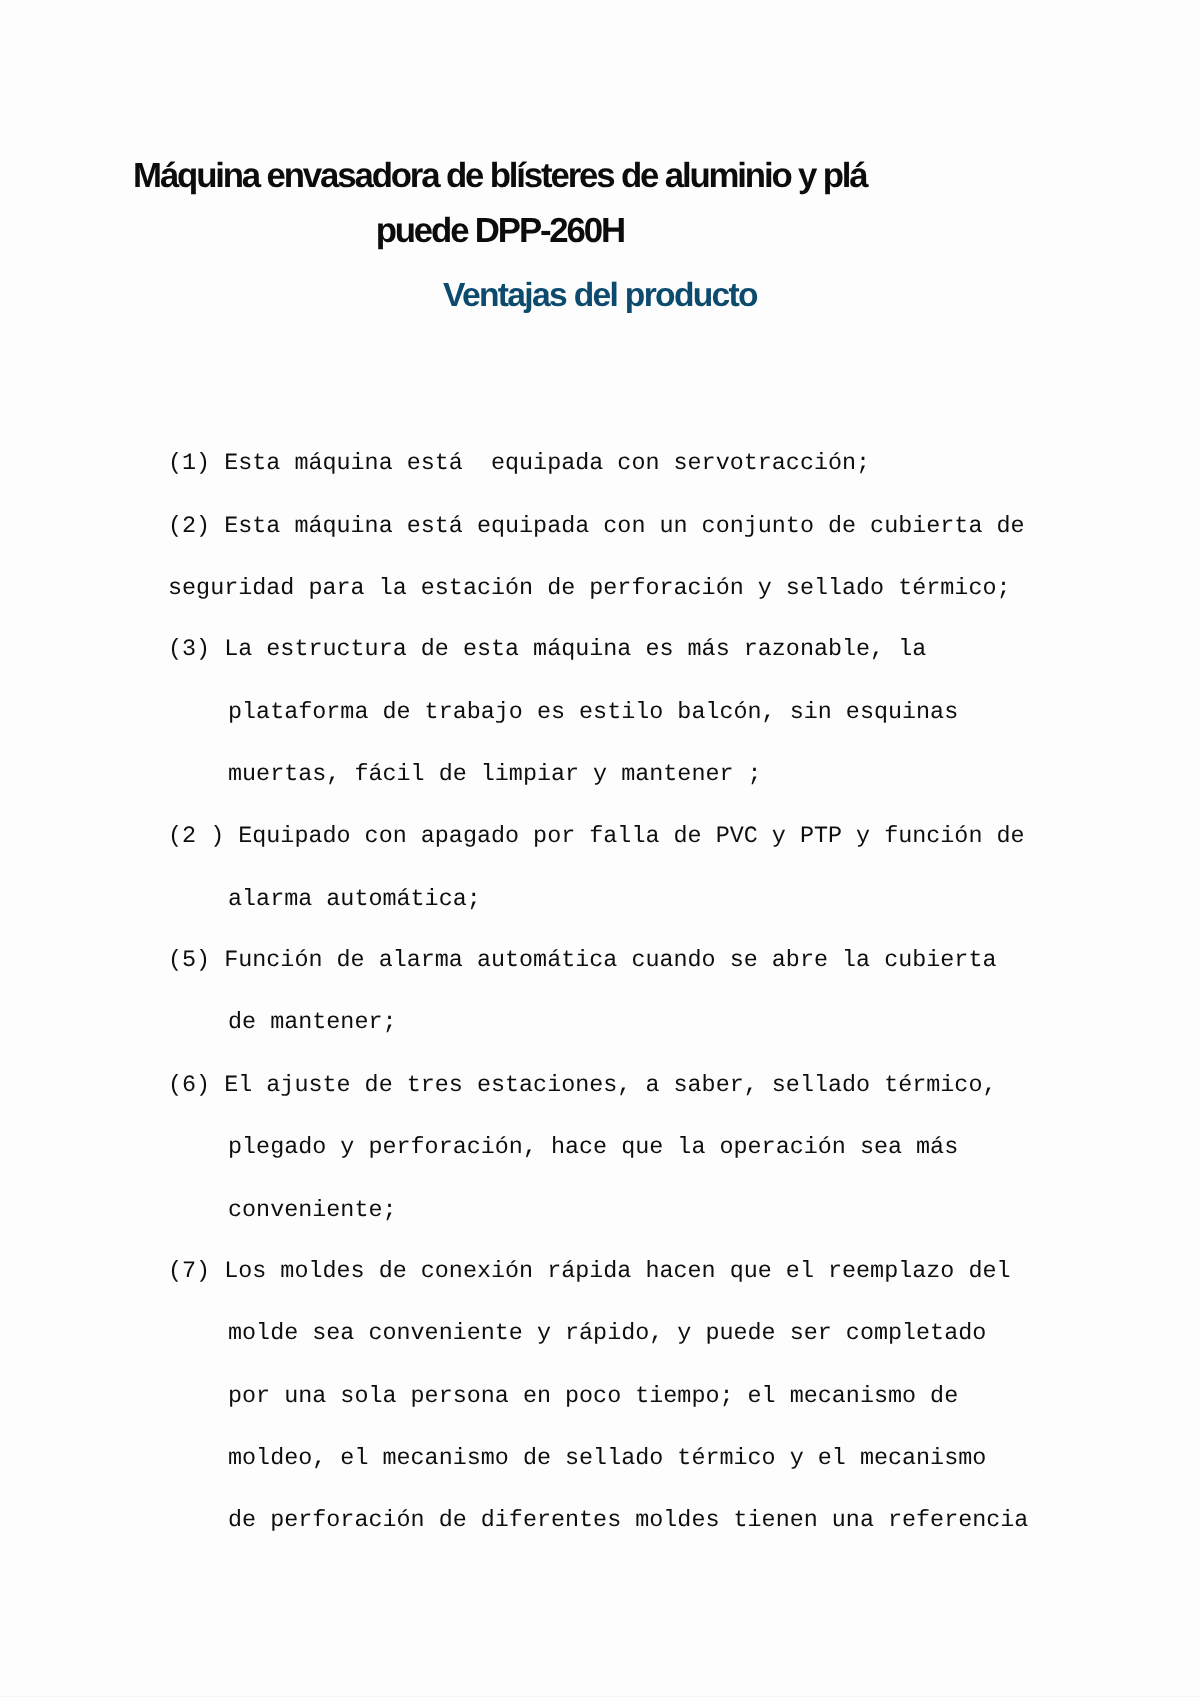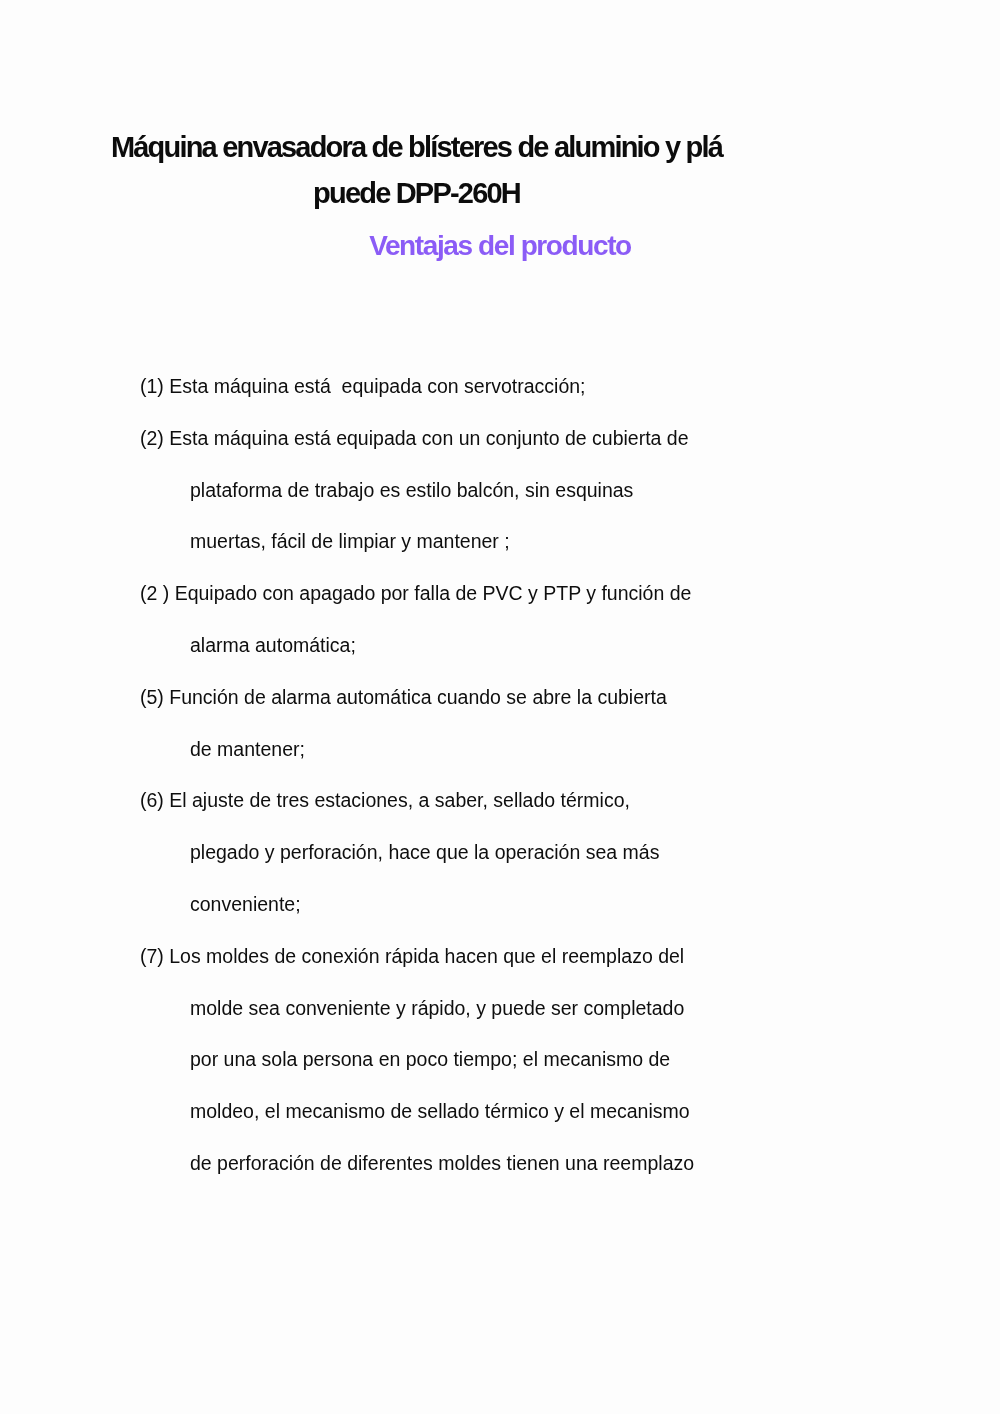--- a/index.html
+++ b/index.html
@@ -33,30 +33,30 @@
     position: absolute;
     top: 226px;
     left: 0;
     width: 1000px;
     text-align: center;
     font-family: "Liberation Sans", sans-serif;
     font-weight: bold;
     font-size: 28px;
     line-height: 40px;
     letter-spacing: -1.4px;
-    color: #8b5cf6;
+    color: #0c4a6e;
   }
   .advantages {
     position: absolute;
     top: 361px;
     left: 140px;
     width: 740px;
   }
   .line {
-    font-family: Liberation Sans, sans-serif;
+    font-family: Liberation Mono, monospace;
     font-size: 19.5px;
     line-height: 51.8px;
     height: 51.8px;
     white-space: pre;
     color: #0e0e0e;
   }
   .line.first  { padding-left: 0; }
   .line.margin { padding-left: 0; }
   .line.hang   { padding-left: 50px; }
 </style>
@@ -68,29 +68,31 @@
   <div class="doc-title">
     <div>Máquina envasadora de blísteres de aluminio y plá</div>
     <div>puede DPP-260H</div>
   </div>
 
   <div class="doc-subtitle">Ventajas del producto</div>
 
   <div class="advantages">
       <div class="line first">(1) Esta máquina está  equipada con servotracción;</div>
       <div class="line first">(2) Esta máquina está equipada con un conjunto de cubierta de</div>
+      <div class="line margin">seguridad para la estación de perforación y sellado térmico;</div>
+      <div class="line first">(3) La estructura de esta máquina es más razonable, la</div>
       <div class="line hang">plataforma de trabajo es estilo balcón, sin esquinas</div>
       <div class="line hang">muertas, fácil de limpiar y mantener ;</div>
       <div class="line first">(2 ) Equipado con apagado por falla de PVC y PTP y función de</div>
       <div class="line hang">alarma automática;</div>
       <div class="line first">(5) Función de alarma automática cuando se abre la cubierta</div>
       <div class="line hang">de mantener;</div>
       <div class="line first">(6) El ajuste de tres estaciones, a saber, sellado térmico,</div>
       <div class="line hang">plegado y perforación, hace que la operación sea más</div>
       <div class="line hang">conveniente;</div>
       <div class="line first">(7) Los moldes de conexión rápida hacen que el reemplazo del</div>
       <div class="line hang">molde sea conveniente y rápido, y puede ser completado</div>
       <div class="line hang">por una sola persona en poco tiempo; el mecanismo de</div>
       <div class="line hang">moldeo, el mecanismo de sellado térmico y el mecanismo</div>
-      <div class="line hang">de perforación de diferentes moldes tienen una reemplazo</div>
+      <div class="line hang">de perforación de diferentes moldes tienen una referencia</div>
     </div>
 
 </div>
 
 </body></html>

